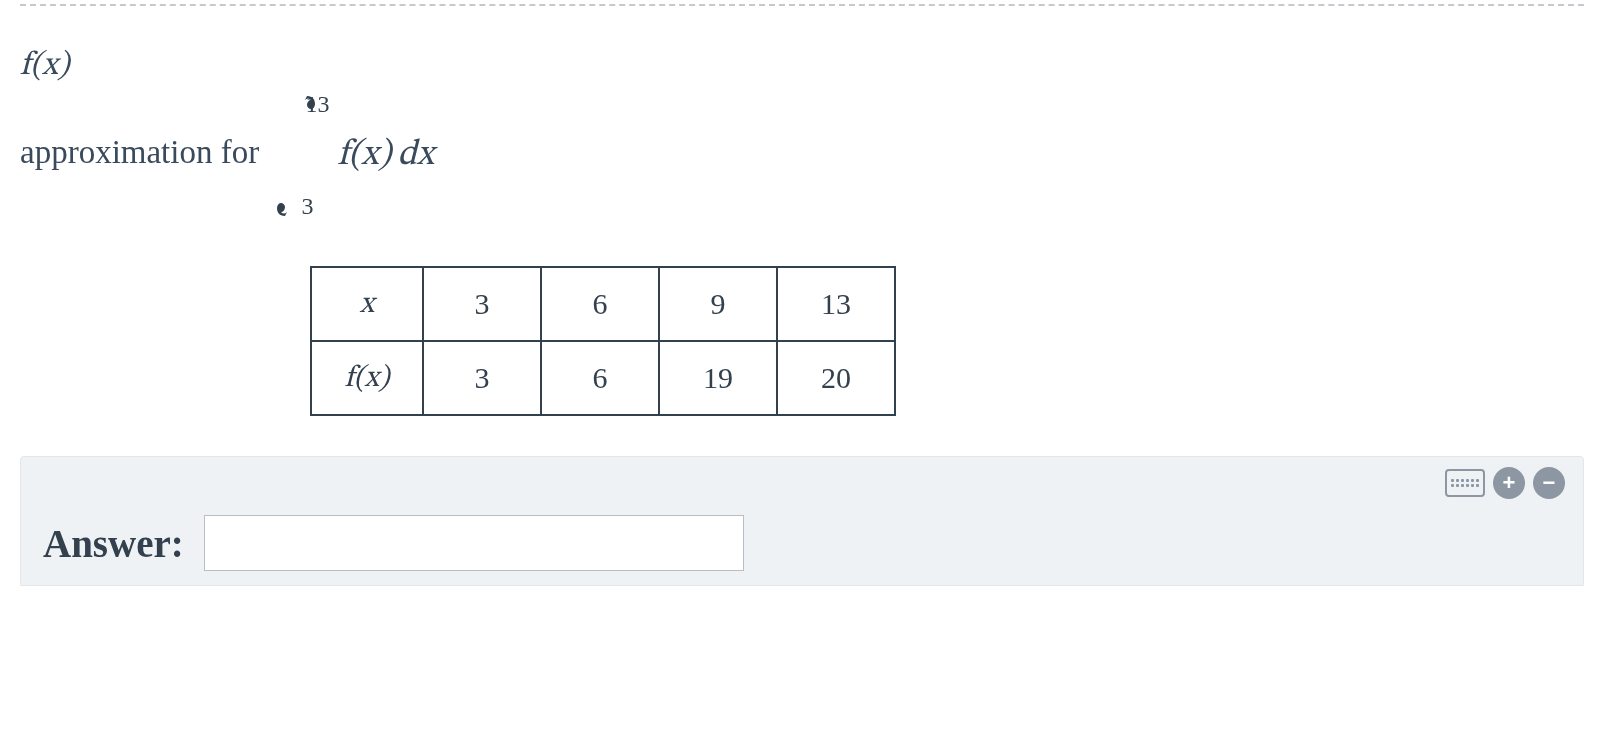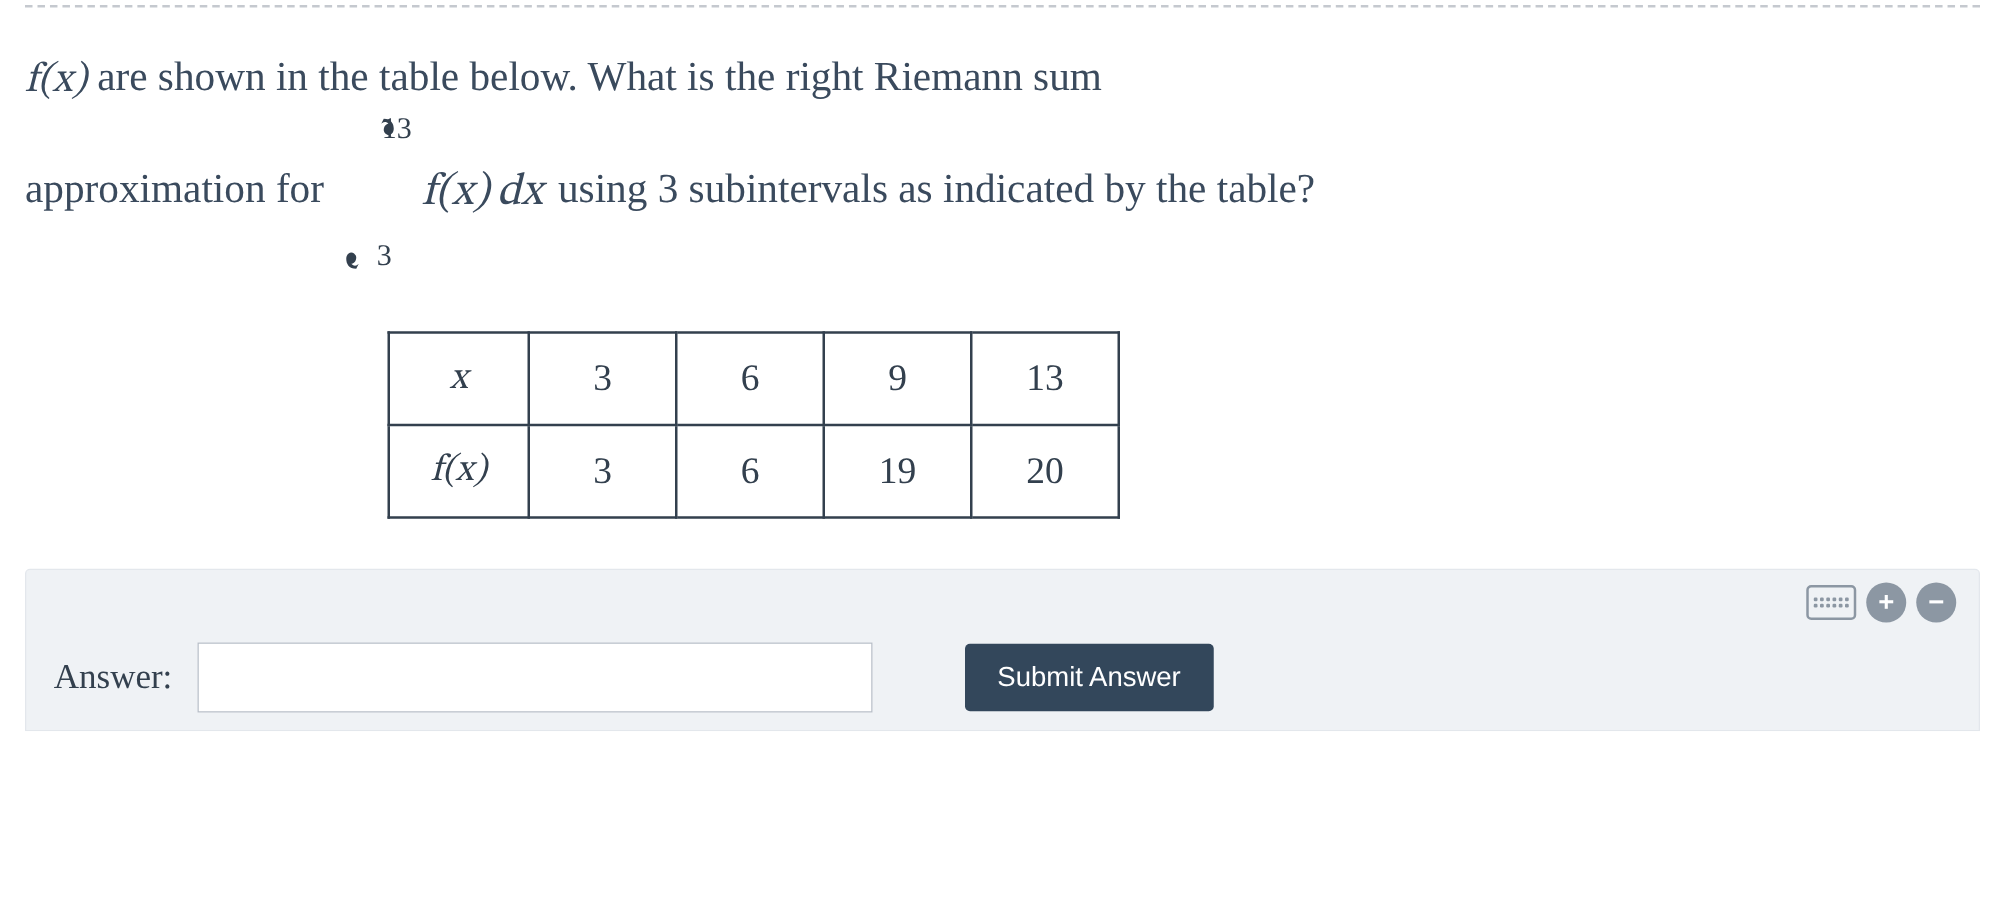--- a/index.html
+++ b/index.html
@@ -153,22 +153,23 @@
     font-family: Arial, sans-serif;
   }
 
   .answer-row {
     display: flex;
     align-items: center;
     gap: 20px;
     margin-top: 40px;
   }
   .answer-label {
-    font-size: 28px;
-    color: #33404e;
+    font-size: 39px;
+    color: #33404e;
+    font-weight: bold;
   }
   .answer-input {
     width: 540px;
     height: 56px;
     border: 1px solid #b7bec7;
     background: #fff;
     font-size: 24px;
     padding: 0 10px;
     box-sizing: border-box;
     font-family: Georgia, serif;
@@ -190,41 +191,39 @@
 <body>
 
 <div class="container">
 
   <div class="top-divider"></div>
 
   <div class="question">
     <span class="mrow">
       <span class="mvar">f(x)</span>
     </span>
-    <span> are shown in the table below. What is the right Riemann sum</span>
     <br>
     <span>approximation for </span>
 
     <span class="integral-wrap">
       <span class="integral-sign">
         <svg width="56" height="130" viewBox="0 0 56 130">
           <path d="M36 6 C30 6 26 10 24 24 L18 106 C16 122 12 126 6 126 C12 126 16 122 18 106 L24 24 C26 10 30 6 36 6 Z" fill="#33404e"></path>
           <path d="M36 6 C42 6 44 10 44 14 C44 17 42 19 40 19 C38 19 36 17 36 15 C36 12 38 10 40 10 C38 8 36 8 34 10" fill="#33404e"></path>
           <path d="M6 126 C0 126 -2 122 -2 118 C-2 115 0 113 2 113 C4 113 6 115 6 117 C6 120 4 122 2 122 C4 124 6 124 8 122" fill="#33404e" transform="translate(8,0)"></path>
         </svg>
         <span class="int-upper">13</span>
         <span class="int-lower">3</span>
       </span>
       <span class="integrand">
         <span class="mvar">f(x)</span>
         <span class="dx">dx</span>
       </span>
     </span>
 
-    <span> using 3 subintervals as indicated by the table?</span>
   </div>
 
   <div class="data-table-wrap">
     <table class="data">
       <tbody>
           <tr>
         <td class="head">x</td>
         <td class="val">3</td>
         <td class="val">6</td>
         <td class="val">9</td>
@@ -258,17 +257,16 @@
             <span></span>
             <span></span>
         </span>
       </span>
       <span class="circ-btn">+</span>
       <span class="circ-btn">−</span>
     </div>
     <div class="answer-row">
       <span class="answer-label">Answer:</span>
       <input class="answer-input" type="text" value="" style="">
-      <button class="submit-btn">Submit Answer</button>
     </div>
   </div>
 
 </div>
 
 </body></html>

